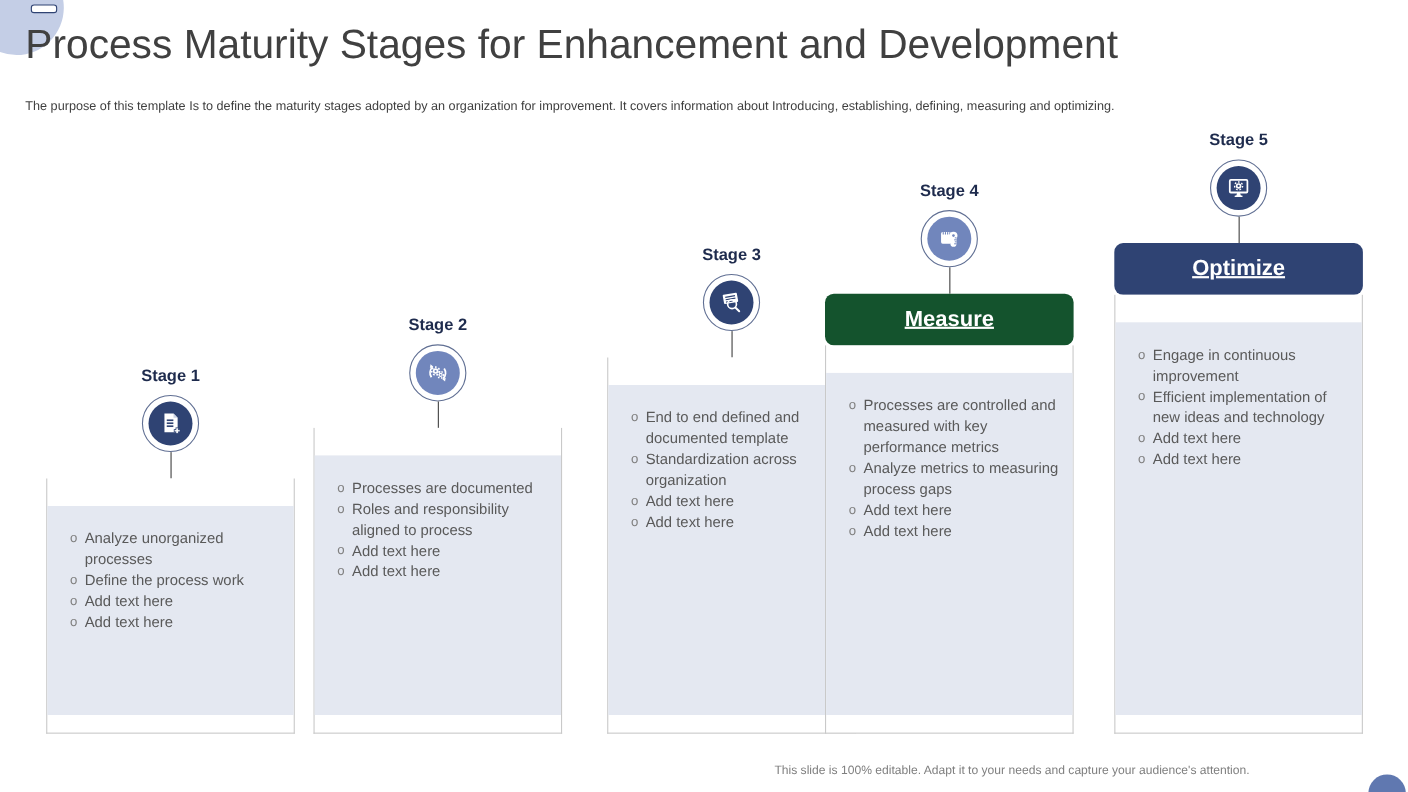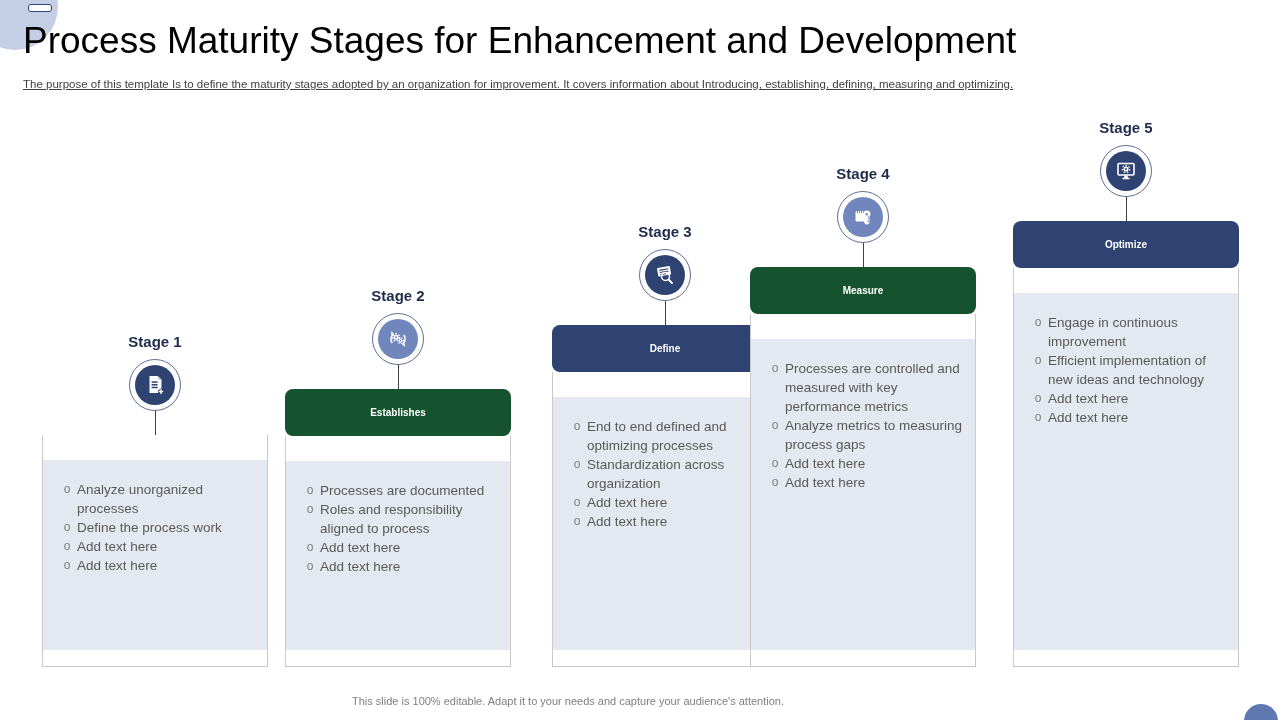--- a/index.html
+++ b/index.html
@@ -6,50 +6,50 @@
   body{
     width:1280px;height:720px;position:relative;overflow:hidden;
     background:#ffffff;font-family:"Liberation Sans", sans-serif;
   }
   
   .corner-circle{position:absolute;left:-28px;top:-36px;width:86px;height:86px;border-radius:50%;background:#C4CEE6;}
   .corner-pill{position:absolute;left:28px;top:4px;width:22px;height:6px;background:#fff;border:1px solid #2F4373;border-radius:3px;}
   .br-circle{position:absolute;left:1244px;top:704px;width:34px;height:34px;border-radius:50%;background:#6078B0;}
 
   
-  .title{position:absolute;left:23px;top:20px;width:1180px;font-size:37px;font-weight:400;color:#000000;letter-spacing:0px;}
-  .subtitle{position:absolute;left:23px;top:78px;width:1200px;font-size:11.5px;color:#3f3f3f;text-decoration:underline;}
+  .title{position:absolute;left:23px;top:20px;width:1180px;font-size:37px;font-weight:400;color:#404040;letter-spacing:0px;}
+  .subtitle{position:absolute;left:23px;top:91px;width:1200px;font-size:11.5px;color:#3f3f3f;}
 
   
   .col{position:absolute;width:226px;bottom:53px;display:flex;flex-direction:column;align-items:center;}
   .col-1{left:42px;top:332px;justify-content:space-between;}
   .col-2{left:285px;top:286px;justify-content:space-between;}
   .col-3{left:528px;top:222px;margin-left:24px;}
   .col-4{left:750px;top:164px;}
   .col-5{left:1013px;top:118px;}
 
   .stage-label{height:20px;line-height:20px;font-size:15px;font-weight:bold;color:#1e2b4d;}
   .icon-ring{margin-top:7px;width:52px;height:52px;border-radius:50%;background:#fff;border:1px solid #606f93;
     box-sizing:border-box;display:flex;align-items:center;justify-content:center;}
   .icon-disc{width:40px;height:40px;border-radius:50%;display:flex;align-items:center;justify-content:center;}
   .dark .icon-disc{background:#2F4373;color:#2F4373;}
   .medium .icon-disc{background:#7186BC;color:#7186BC;}
   .connector{width:1px;height:24px;background:#404040;}
   .bar{width:226px;height:47px;border-radius:8px;box-sizing:border-box;display:flex;align-items:center;justify-content:center;
-    color:#ffffff;font-size:10px;font-weight:bold;}
+    color:#ffffff;font-size:20px;font-weight:bold;text-decoration:underline;}
   .dark .bar{background:#2F4373;}
   .medium .bar{background:#14532d;}
   .card{width:226px;flex:1;background:#ffffff;border:1px solid #c9c9c9;border-top:none;box-sizing:border-box;position:relative;}
   .panel{position:absolute;left:0;right:0;top:25px;bottom:16px;background:#E4E8F1;box-sizing:border-box;
     padding:20px 8px 0 14px;overflow:hidden;}
   .bullet{display:flex;font-size:13.5px;line-height:19px;color:#595959;}
   .bullet .marker{flex:none;width:20px;text-align:center;color:#808080;font-size:12px;}
   .bullet .btext{flex:1;}
 
-  .footer{position:absolute;left:0;top:695px;width:1136px;text-align:center;font-size:11px;color:#7f7f7f;}
+  .footer{position:absolute;left:0;top:695px;width:1136px;text-align:right;font-size:11px;color:#7f7f7f;}
   svg{display:block;}
 </style>
 </head>
 <body>
 
 <div class="corner-circle"></div>
 <div class="corner-pill"></div>
 
 <div class="title">Process Maturity Stages for Enhancement and Development</div>
 <div class="subtitle">The purpose of this template Is to define the maturity stages adopted by an organization for improvement. It covers information about Introducing, establishing, defining, measuring and optimizing.</div>
@@ -106,21 +106,20 @@
         <circle cx="10" cy="10.3" r="3.6" fill="none" stroke="#fff" stroke-width="1.5" stroke-dasharray="1.5 1.7"></circle>
         <circle cx="10" cy="10.3" r="2.5" fill="#fff"></circle>
         <circle cx="10" cy="10.3" r="1" fill="currentColor"></circle>
         <circle cx="14.6" cy="13.8" r="2.9" fill="none" stroke="#fff" stroke-width="1.3" stroke-dasharray="1.3 1.5"></circle>
         <circle cx="14.6" cy="13.8" r="1.9" fill="#fff"></circle>
         <circle cx="14.6" cy="13.8" r="0.8" fill="currentColor"></circle>
       </svg>
     </div>
   </div>
   <div class="connector"></div>
-  <div class="bar">Establishes</div>
   <div class="card">
     <div class="panel">
       <div class="bullet">
           <span class="marker">o</span>
           <span class="btext">Processes are documented</span>
         </div>
       <div class="bullet">
           <span class="marker">o</span>
           <span class="btext">Roles and responsibility aligned to process</span>
         </div>
@@ -146,26 +145,25 @@
           <rect x="6.5" y="6" width="9" height="1.1" fill="currentColor"></rect>
           <rect x="6.5" y="8.2" width="9" height="1.1" fill="currentColor"></rect>
           <rect x="6.5" y="10.4" width="6" height="1.1" fill="currentColor"></rect>
         </g>
         <circle cx="12.5" cy="13.5" r="4" fill="none" stroke="#fff" stroke-width="1.5"></circle>
         <line x1="15.5" y1="16.5" x2="19" y2="20" stroke="#fff" stroke-width="1.8" stroke-linecap="round"></line>
       </svg>
     </div>
   </div>
   <div class="connector"></div>
-  <div class="bar">Define</div>
-  <div class="card">
-    <div class="panel">
-      <div class="bullet">
-          <span class="marker">o</span>
-          <span class="btext">End to end defined and optimizing processes</span>
+  <div class="card">
+    <div class="panel">
+      <div class="bullet">
+          <span class="marker">o</span>
+          <span class="btext">End to end defined and documented template</span>
         </div>
       <div class="bullet">
           <span class="marker">o</span>
           <span class="btext">Standardization across organization</span>
         </div>
       <div class="bullet">
           <span class="marker">o</span>
           <span class="btext">Add text here</span>
         </div>
       <div class="bullet">

